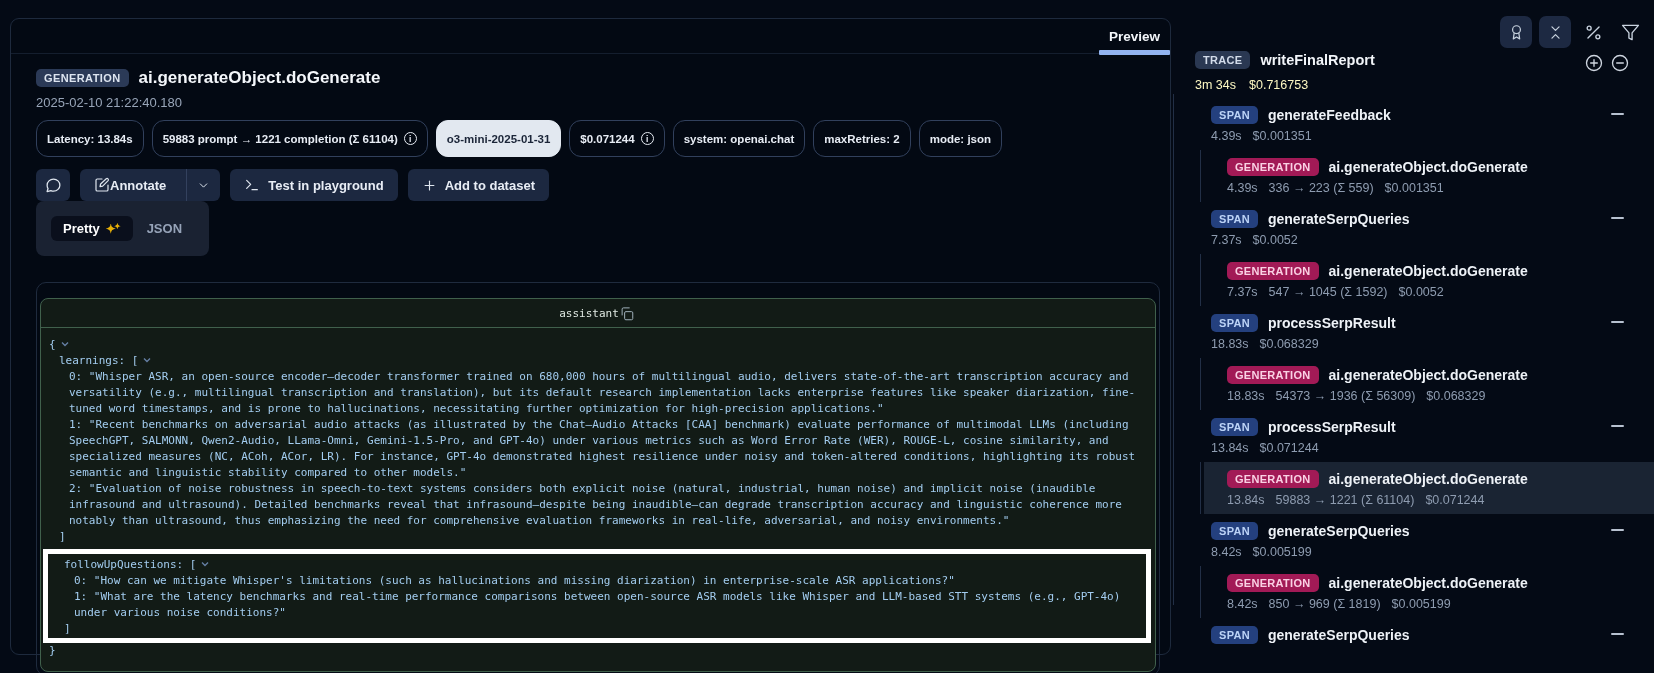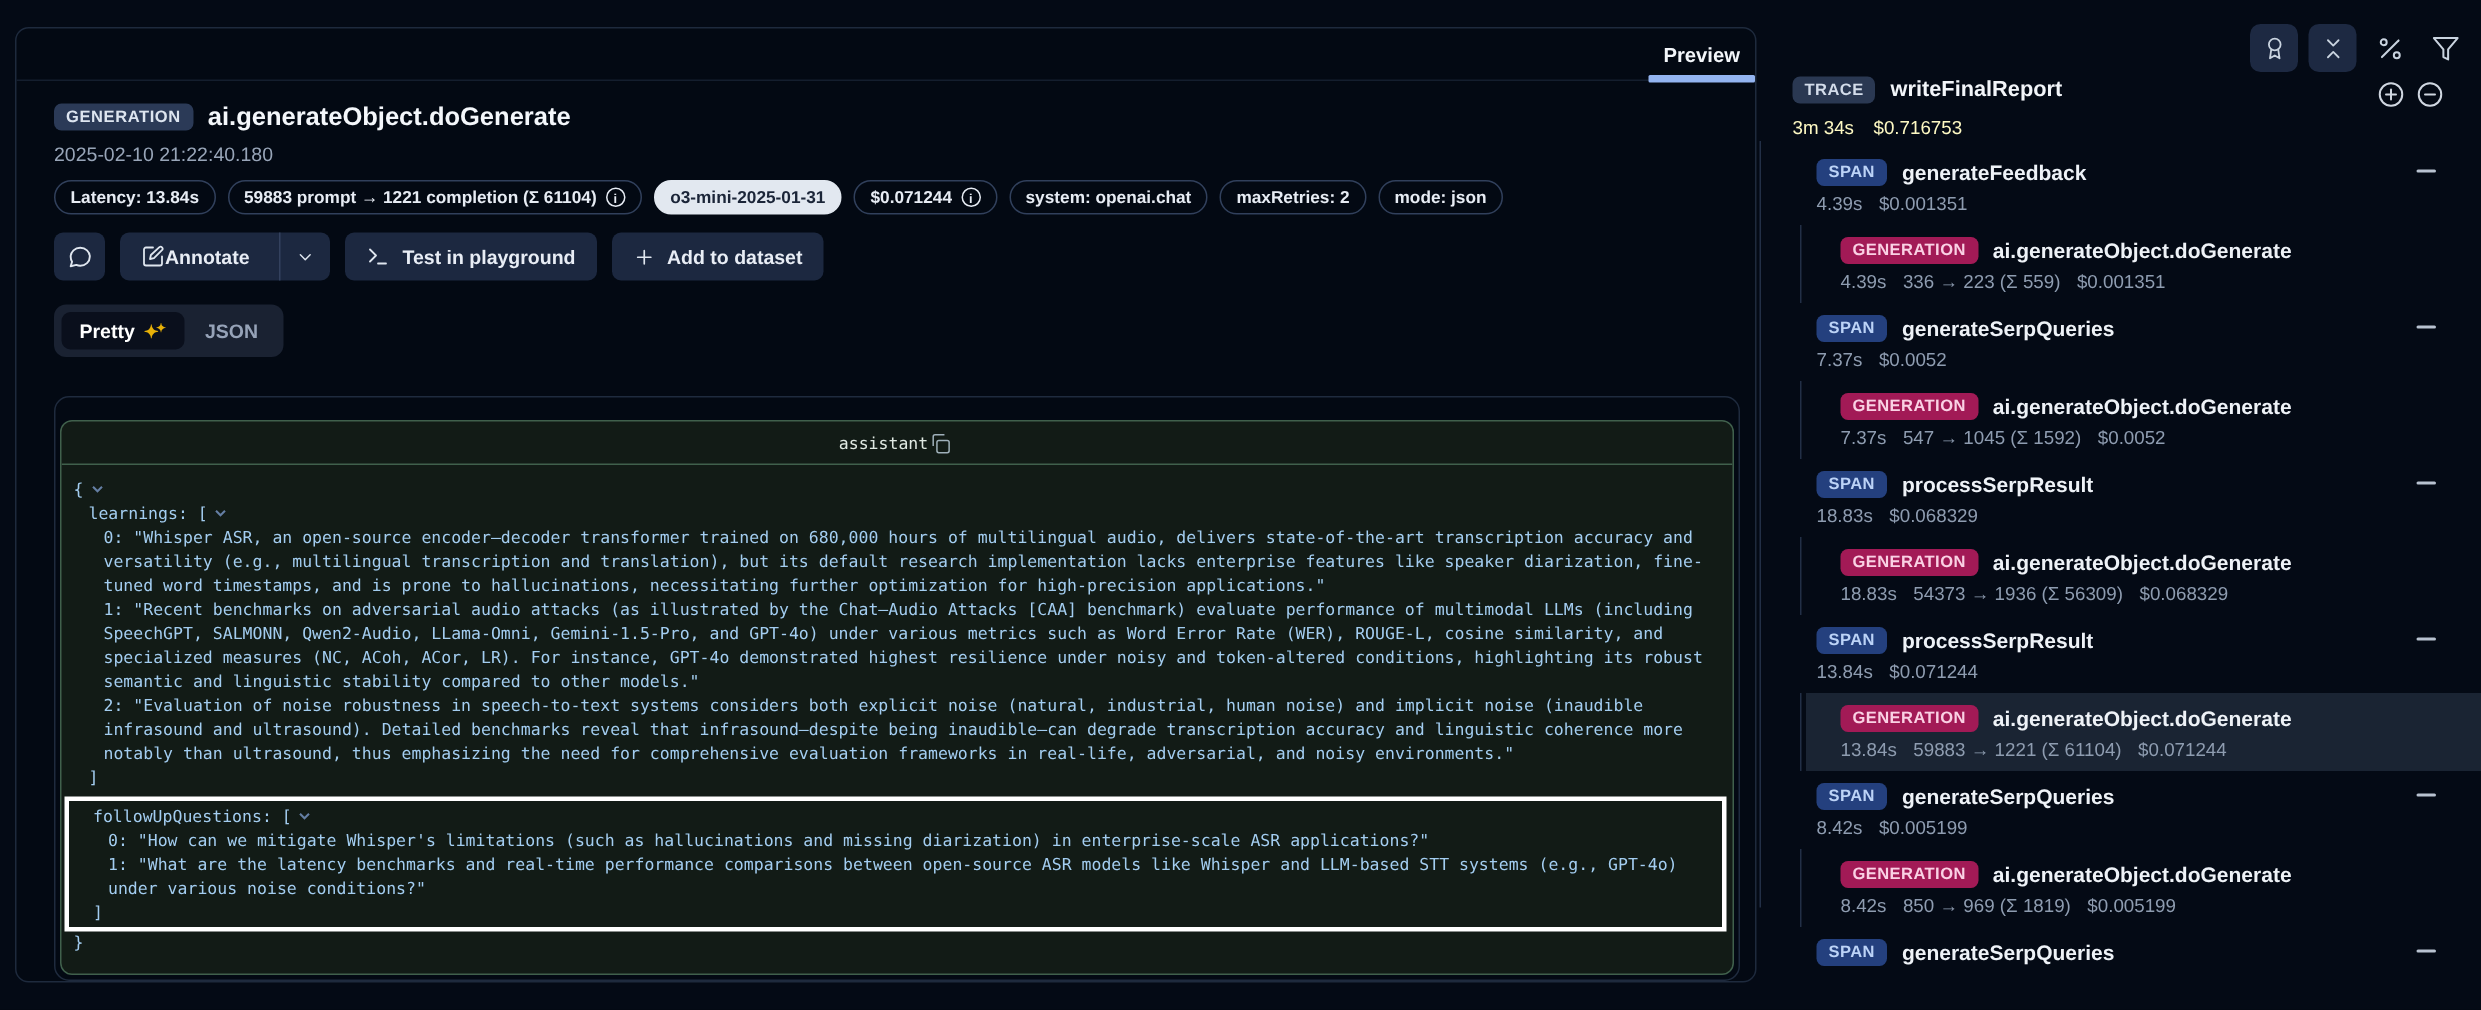--- a/index.html
+++ b/index.html
@@ -32,21 +32,21 @@
   .title-row{ display:flex; align-items:center; gap:10px; height:24px; }
   .type-badge{
     background:#2b3a57; color:#dde5f0; font-size:11px; font-weight:700;
     letter-spacing:.4px; padding:3px 8px; border-radius:5px;
   }
   .obs-title{ font-size:17px; font-weight:700; color:#f4f7fb; }
   .timestamp{ margin-top:5px; font-size:13px; color:#98a5b8; height:16px; }
 
   .pill-row{ display:flex; gap:8px; margin-top:9px; align-items:center; }
   .pill{
-    display:inline-flex; align-items:center; gap:6px; height:23px;
+    display:inline-flex; align-items:center; gap:6px; height:37px;
     border:1px solid #31405c; border-radius:12px; padding:0 10px;
     font-size:11.5px; font-weight:700; color:#e7ecf4; white-space:nowrap;
   }
   .pill.model{ background:#e2e8f0; border-color:#e2e8f0; color:#1b2538; }
   .info-ic{
     width:13px; height:13px; border:1.3px solid currentColor; border-radius:50%;
     font-size:8.5px; font-weight:700; display:inline-flex; align-items:center;
     justify-content:center; font-style:normal; cursor:pointer;
   }
 
@@ -57,22 +57,22 @@
     color:#e8edf5; cursor:pointer;
   }
   .btn svg{ stroke:#dfe6ef; fill:none; stroke-width:1.8; stroke-linecap:round; stroke-linejoin:round; }
   .icon-btn{ width:34px; padding:0; justify-content:center; }
   .split-btn{ padding:0; }
   .split-main{ display:inline-flex; align-items:center; gap:0; padding:0 12px 0 14px; height:100%; }
   .split-caret{ display:inline-flex; align-items:center; justify-content:center; width:34px; height:100%;
     border-left:1px solid #33415e; }
 
   .view-tabs{
-    display:inline-flex; gap:2px; margin-top:16px; background:#1a2232;
-    border-radius:8px; padding:5px;
+    display:inline-flex; gap:2px; margin-top:0; background:#1a2232;
+    border-radius:8px; padding:15px;
   }
   .vtab{ padding:5px 12px; border-radius:6px; font-size:13px; font-weight:700; color:#96a3b8;
     cursor:pointer; display:inline-flex; align-items:center; gap:6px; }
   .vtab.active{ background:#0a0f1c; color:#ffffff; }
   .sparkle{ color:#e7b008; font-size:12px; line-height:1; }
   .sparkle .s2{ font-size:8px; vertical-align:4px; margin-left:-2px; }
 
   .io-box{
     margin-top:26px; width:1124px; min-height:362px;
     border:1px solid #1f2b3e; border-radius:10px; padding:15px 3px 3px 3px;
@@ -88,21 +88,21 @@
   .copy-ic{ stroke:#9fb0ba; fill:none; stroke-width:1.6; cursor:pointer; }
   .code{
     padding:9px 10px 12px 8px;
     font-family:"DejaVu Sans Mono", monospace; font-size:11px; line-height:16px;
     color:#a3cdf0;
   }
   .cl{ white-space:pre-wrap; word-break:break-word; }
   .chev{ width:10px; height:10px; fill:none; stroke:#647ea3; stroke-width:1.4;
     display:inline-block; margin-left:4px; vertical-align:-1px; cursor:pointer; }
   .red-box{
-    border:3px solid #ffffff; margin:4px -6px 0 -6px; padding:3px 6px 1px 6px;
+    border:5px solid #ffffff; margin:4px -6px 0 -6px; padding:3px 6px 1px 6px;
   }
 
   
   .sidebar{ position:absolute; left:1168px; top:0; width:486px; height:605px; }
   .top-icons{ position:absolute; top:16px; right:9px; display:flex; gap:7px; align-items:center; }
   .tool-btn{ width:32px; height:32px; border-radius:7px; background:#1d2942;
     display:flex; align-items:center; justify-content:center; cursor:pointer; }
   .tool-plain{ width:30px; height:30px; display:flex; align-items:center; justify-content:center; cursor:pointer; }
   .top-icons svg{ stroke:#c9d3df; fill:none; stroke-width:1.7; stroke-linecap:round; stroke-linejoin:round; }
 

